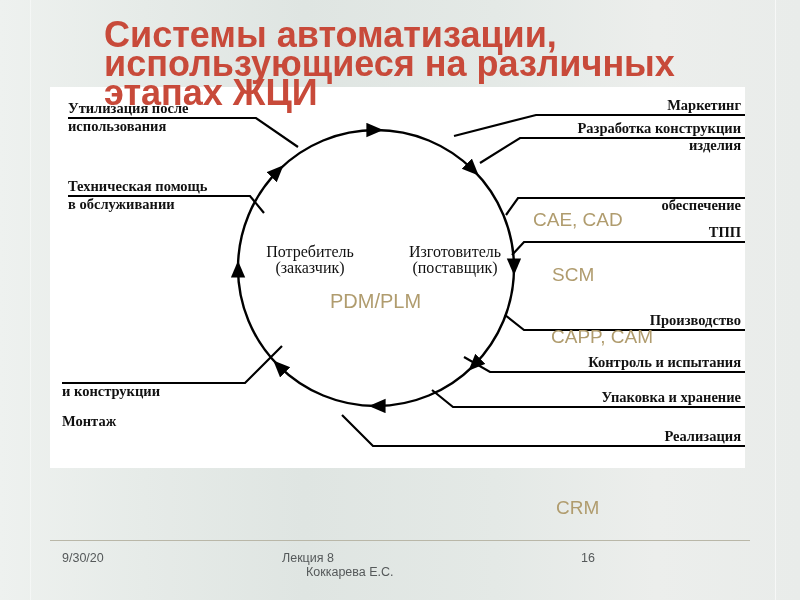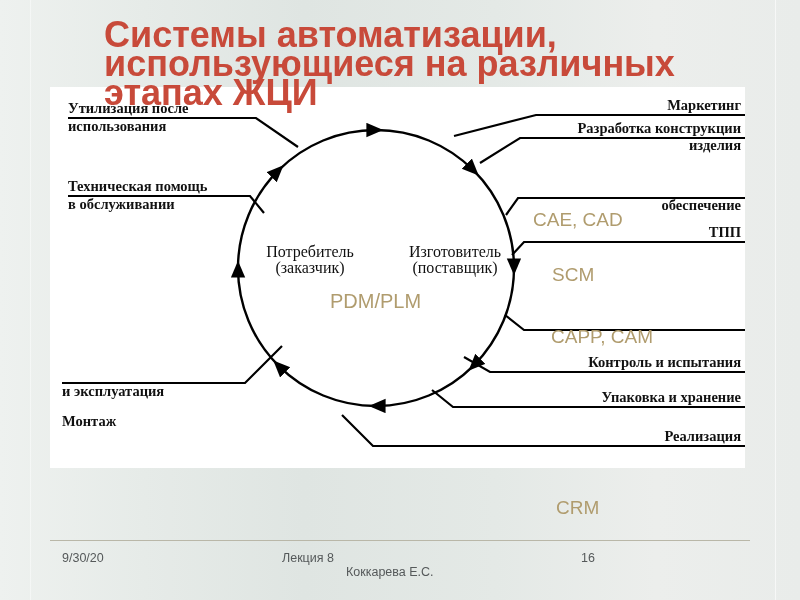--- a/index.html
+++ b/index.html
@@ -116,21 +116,21 @@
   .foot {
     position: absolute;
     font-family: "Liberation Sans", sans-serif;
     font-size: 12.5px;
     color: #55595a;
     white-space: nowrap;
     z-index: 3;
   }
   #foot-date   { left: 62px;  top: 551px; }
   #foot-center { left: 282px; top: 551px; text-align: left; }
-  #foot-center .l2 { display: block; margin-left: 64px; }
+  #foot-center .l2 { display: block; margin-left: 24px; }
   #foot-page   { left: 581px; top: 551px; }
 </style>
 </head>
 <body>
 
 <div id="slide">
 
   <div class="seam left"></div>
   <div class="seam right"></div>
 
@@ -189,35 +189,36 @@
 
     <div class="dlabel right" style="left: 445px; top: 10px; width: 246px;">Маркетинг</div>
 
     <div class="dlabel right" style="left: 395px; top: 33px; width: 296px;">Разработка конструкции</div>
     <div class="dlabel right" style="left: 395px; top: 50px; width: 296px;">изделия</div>
 
     <div class="dlabel right" style="left: 375px; top: 110px; width: 316px;">обеспечение</div>
 
     <div class="dlabel right" style="left: 575px; top: 137px; width: 116px;">ТПП</div>
 
+    <div class="dlabel right" style="left: 475px; top: 225px; width: 216px;">Производство</div>
 
     <div class="dlabel right" style="left: 435px; top: 267px; width: 256px;">Контроль и испытания</div>
 
     <div class="dlabel right" style="left: 435px; top: 302px; width: 256px;">Упаковка и хранение</div>
 
     <div class="dlabel right" style="left: 515px; top: 341px; width: 176px;">Реализация</div>
 
     <div class="dlabel left" style="left: 18px; top: 13px;">Утилизация после</div>
     <div class="dlabel left" style="left: 18px; top: 31px;">использования</div>
 
     <div class="dlabel left" style="left: 18px; top: 91px;">Техническая помощь</div>
     <div class="dlabel left" style="left: 18px; top: 109px;">в обслуживании</div>
 
     <div class="dlabel left" style="left: 12px; top: 278px; margin-top: 48px;">Монтаж</div>
-    <div class="dlabel left" style="left: 12px; top: 296px;">и эксплуатация</div>
+    <div class="dlabel left" style="left: 12px; top: 296px;">и конструкции</div>
 
     <div class="actor" style="left: 195px; top: 157px; width: 130px;">Потребитель</div>
     <div class="actor" style="left: 195px; top: 173px; width: 130px;">(заказчик)</div>
 
     <div class="actor" style="left: 340px; top: 157px; width: 130px;">Изготовитель</div>
     <div class="actor" style="left: 340px; top: 173px; width: 130px;">(поставщик)</div>
 
     <div class="sys" style="left: 483px; top: 122px;">CAE, CAD</div>
 
     <div class="sys" style="left: 502px; top: 177px;">SCM</div>

